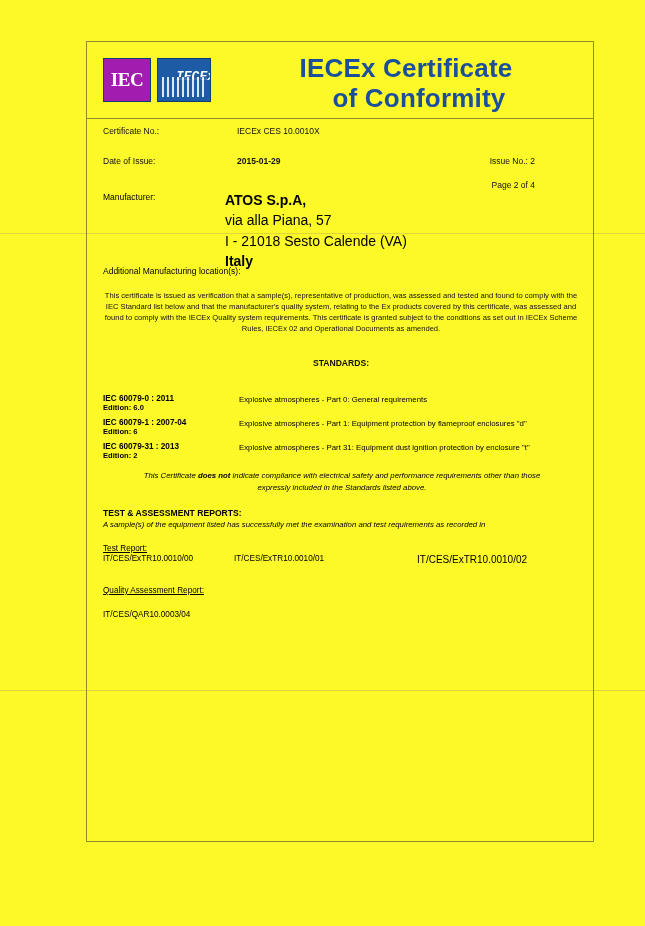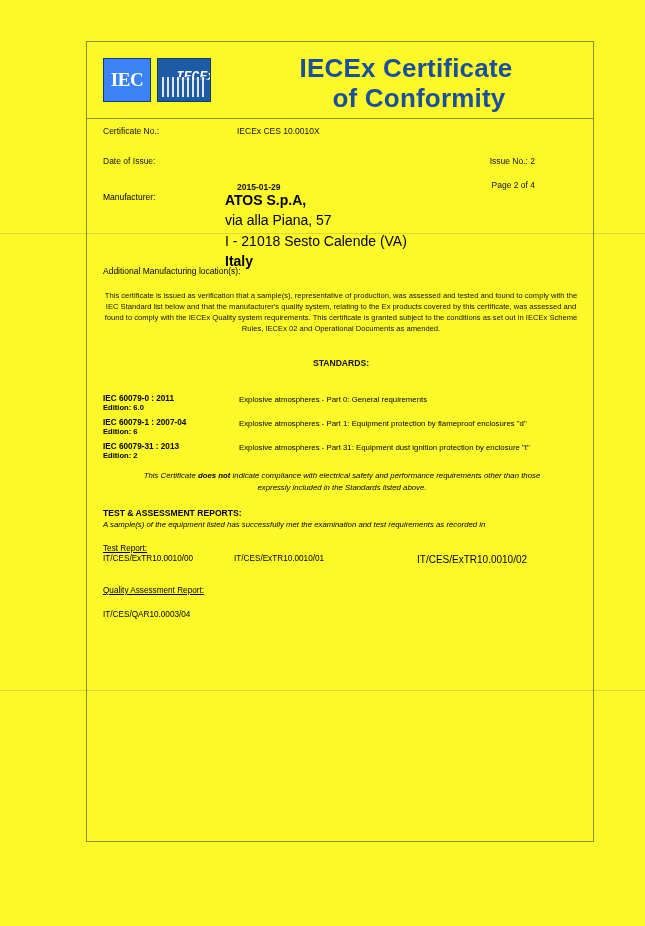--- a/index.html
+++ b/index.html
@@ -55,21 +55,21 @@
   .logos {
     position: absolute;
     left: 16px;
     top: 16px;
     display: flex;
     gap: 6px;
   }
   .logo-iec {
     width: 48px;
     height: 44px;
-    background: #3b82f6;
+    background: #a21caf;
     border: 1px solid #0e3c73;
     color: #ffffff;
     display: flex;
     align-items: center;
     justify-content: center;
     font-weight: bold;
     font-size: 19px;
     letter-spacing: -0.5px;
     font-family: "Liberation Serif", serif;
     box-sizing: border-box;
@@ -311,21 +311,21 @@
       </div>
       <div class="header-rule"></div>
 
       <div class="meta">
         <div class="meta-row">
           <span class="lbl">Certificate No.:</span>
           <span class="val">IECEx CES 10.0010X</span>
         </div>
         <div class="meta-row" style="height:24px;">
           <span class="lbl" style="top:14px;">Date of Issue:</span>
-          <span class="val bold" style="top:14px;margin-top:26px;">2015-01-29</span>
+          <span class="val bold" style="top:14px;">2015-01-29</span>
           <span class="right-val" style="top:14px;">Issue No.: 2</span>
           <span class="right-val2" style="top:38px;">Page 2 of 4</span>
         </div>
       </div>
 
       <span class="manu-label">Manufacturer:</span>
       <div class="manu-block">
         <div class="b">ATOS S.p.A,</div>
         <div>via alla Piana, 57</div>
         <div>I - 21018 Sesto Calende (VA)</div>

